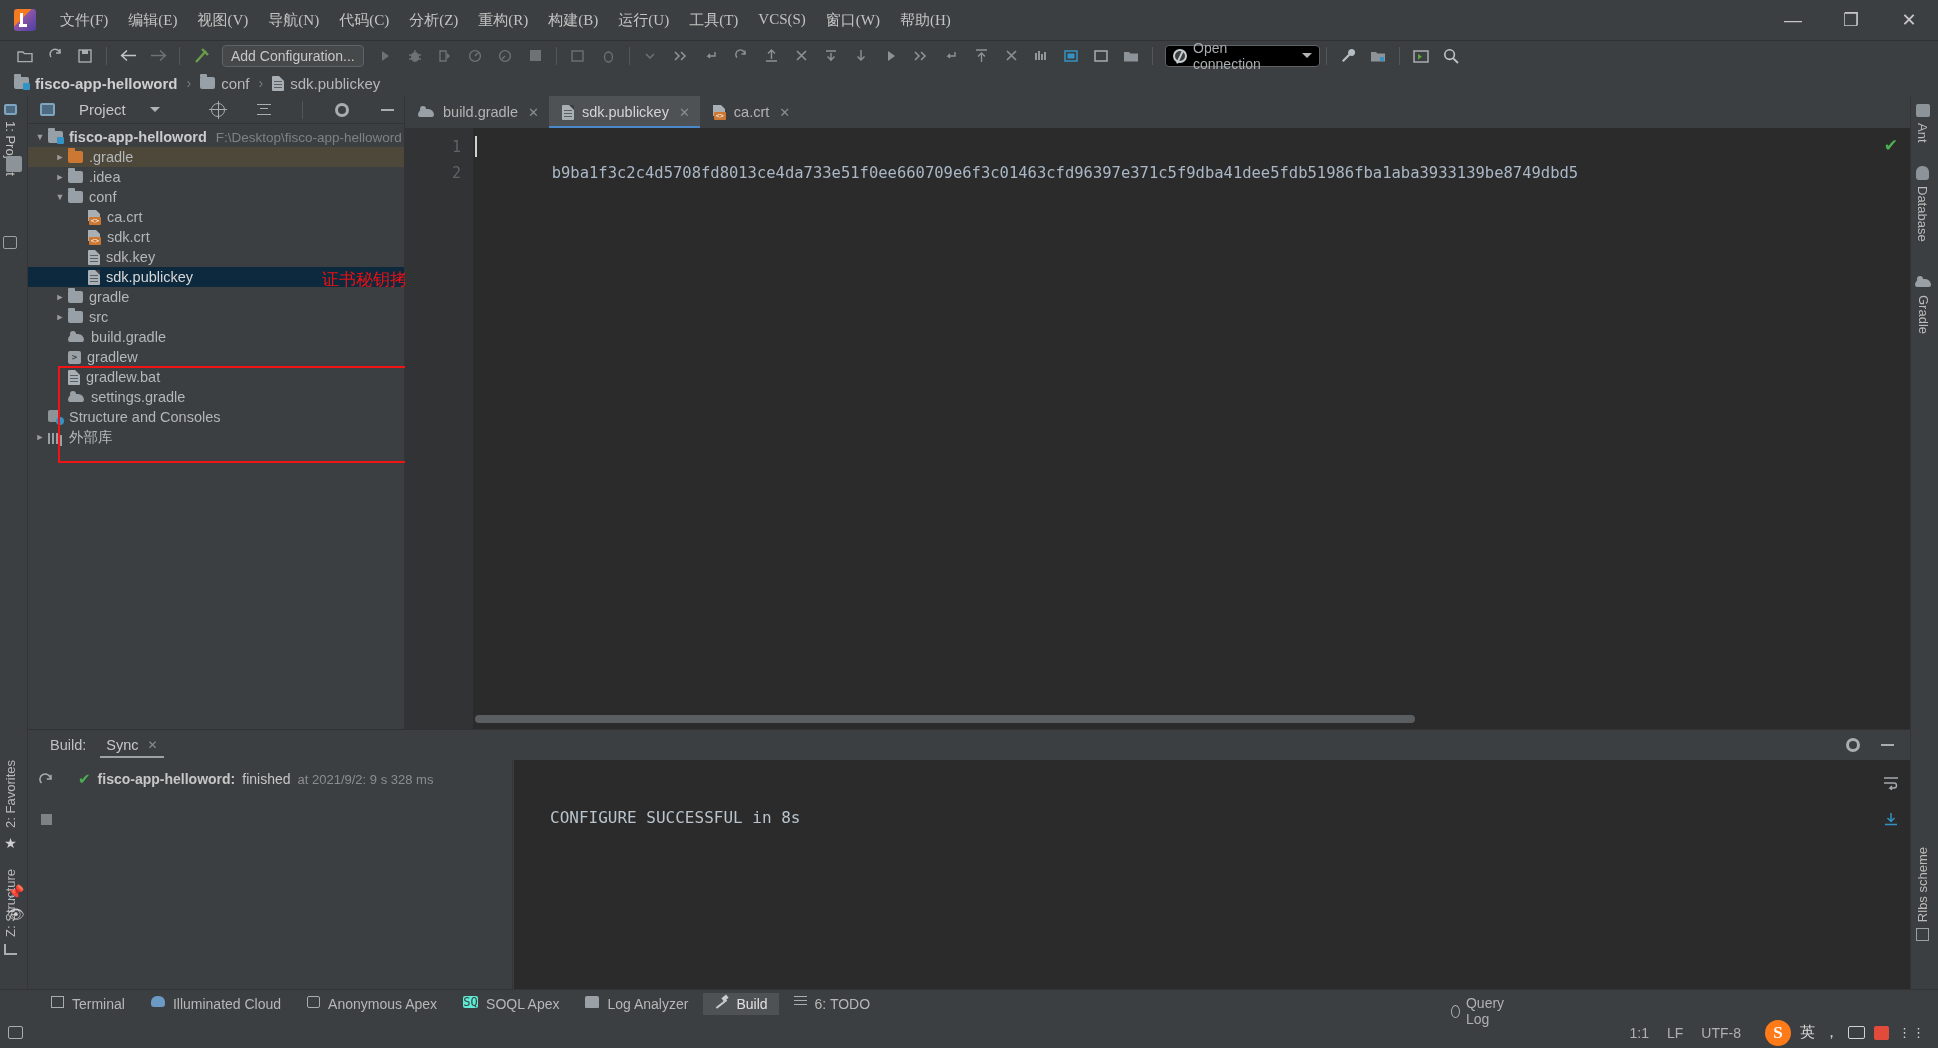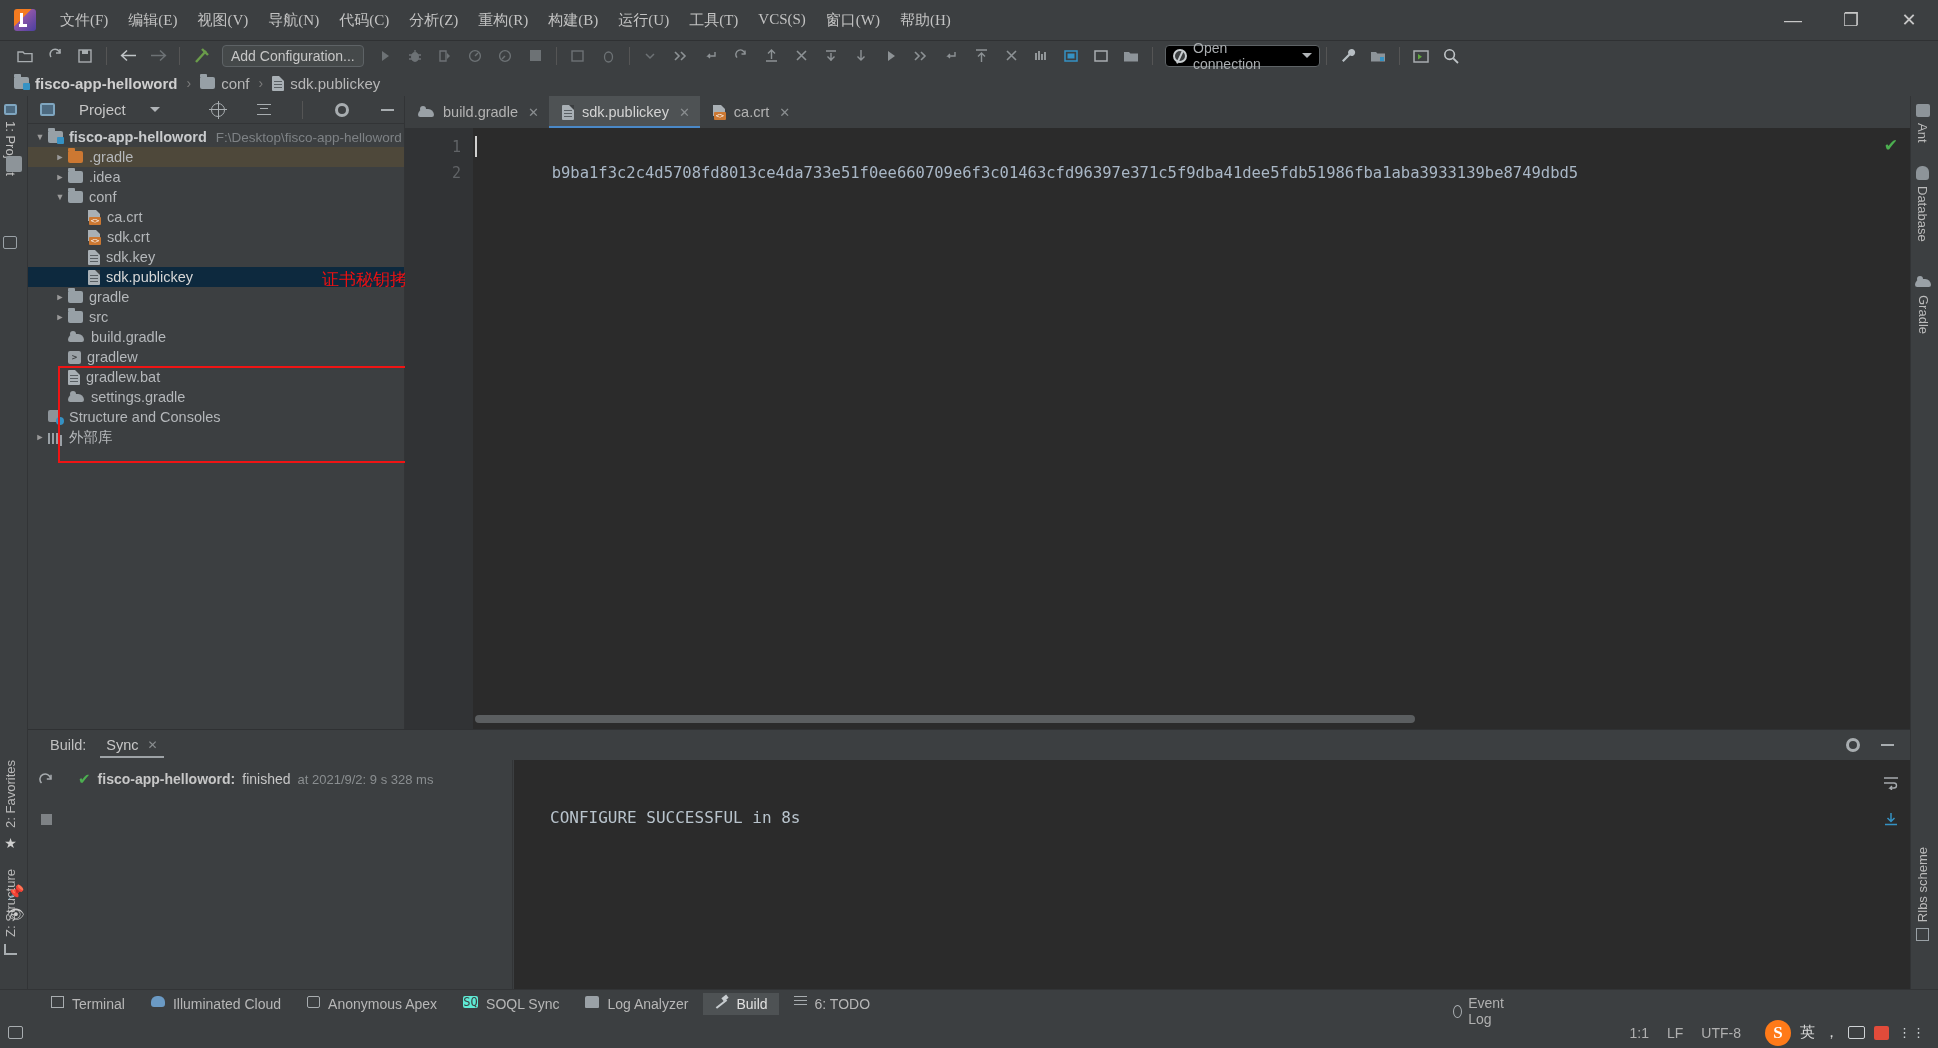--- a/index.html
+++ b/index.html
@@ -798,21 +798,21 @@
     <div class="bt-item">
       <span class="cloud-ic"></span>
       <span>Illuminated Cloud</span>
     </div>
     <div class="bt-item">
       <span class="ax-ic"></span>
       <span>Anonymous Apex</span>
     </div>
     <div class="bt-item">
       <span class="soql-ic">SQ</span>
-      <span>SOQL Sync</span>
+      <span>SOQL Apex</span>
     </div>
     <div class="bt-item">
       <span class="loga-ic"></span>
       <span>Log Analyzer</span>
     </div>
     <div class="bt-item active">
       <span class="hammer-ic"></span>
       <span>Build</span>
     </div>
     <div class="bt-item">
@@ -821,21 +821,21 @@
     </div>
   </div>
 
 <div id="statusbar">
   <span id="status-left">
       <span class="sb-layout"></span>
     </span>
   <span id="status-right">
     <span class="eventlog" style="position:absolute;right:430px;top:-22px;">
       <span class="bell"></span>
-      <span class="sb-item">Event Log</span>
+      <span class="sb-item">Query Log</span>
     </span>
     <span class="sb-item">1:1</span>
     <span class="sb-item">LF</span>
     <span class="sb-item">UTF-8</span>
     <span id="sogou">
       <span class="sg-logo"></span>
       <span class="sg-txt">英</span>
       <span class="sg-txt">，</span>
       <span style="width:17px;height:13px;border:1.6px solid #cfd3d6;border-radius:2px;display:inline-block;"></span>
       <span style="width:15px;height:14px;background:#e24b3a;border-radius:2px;display:inline-block;"></span>

